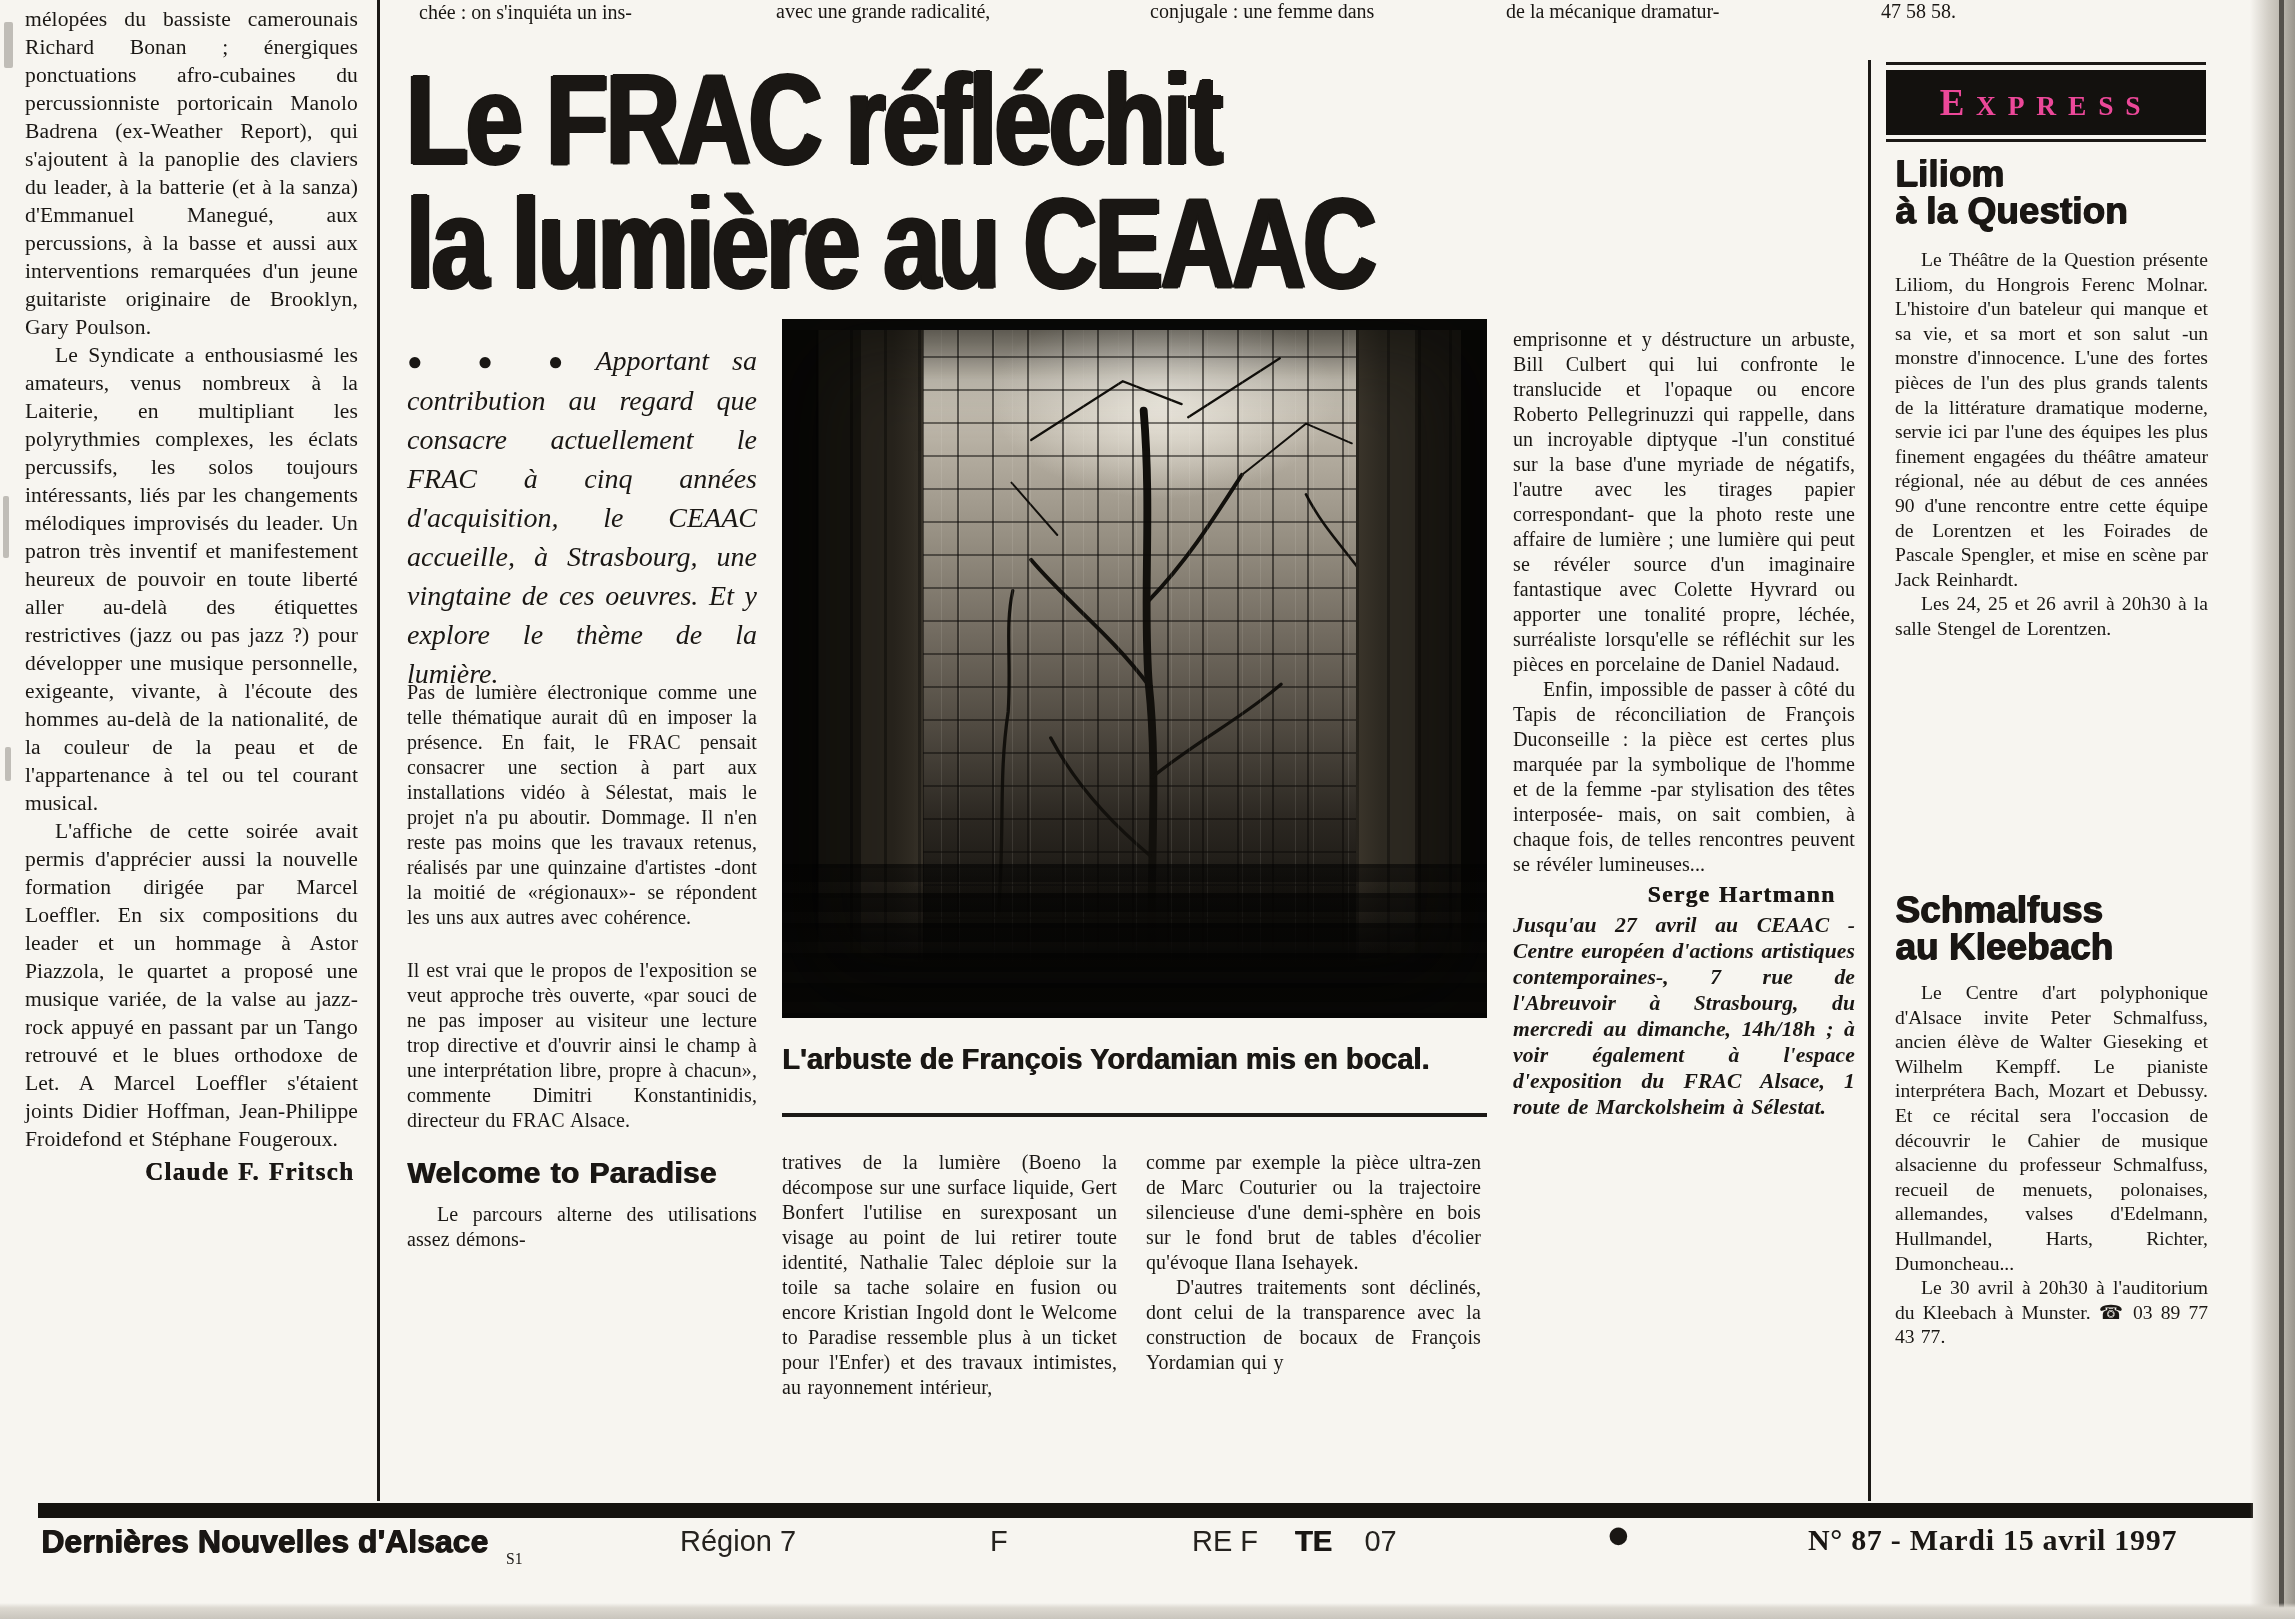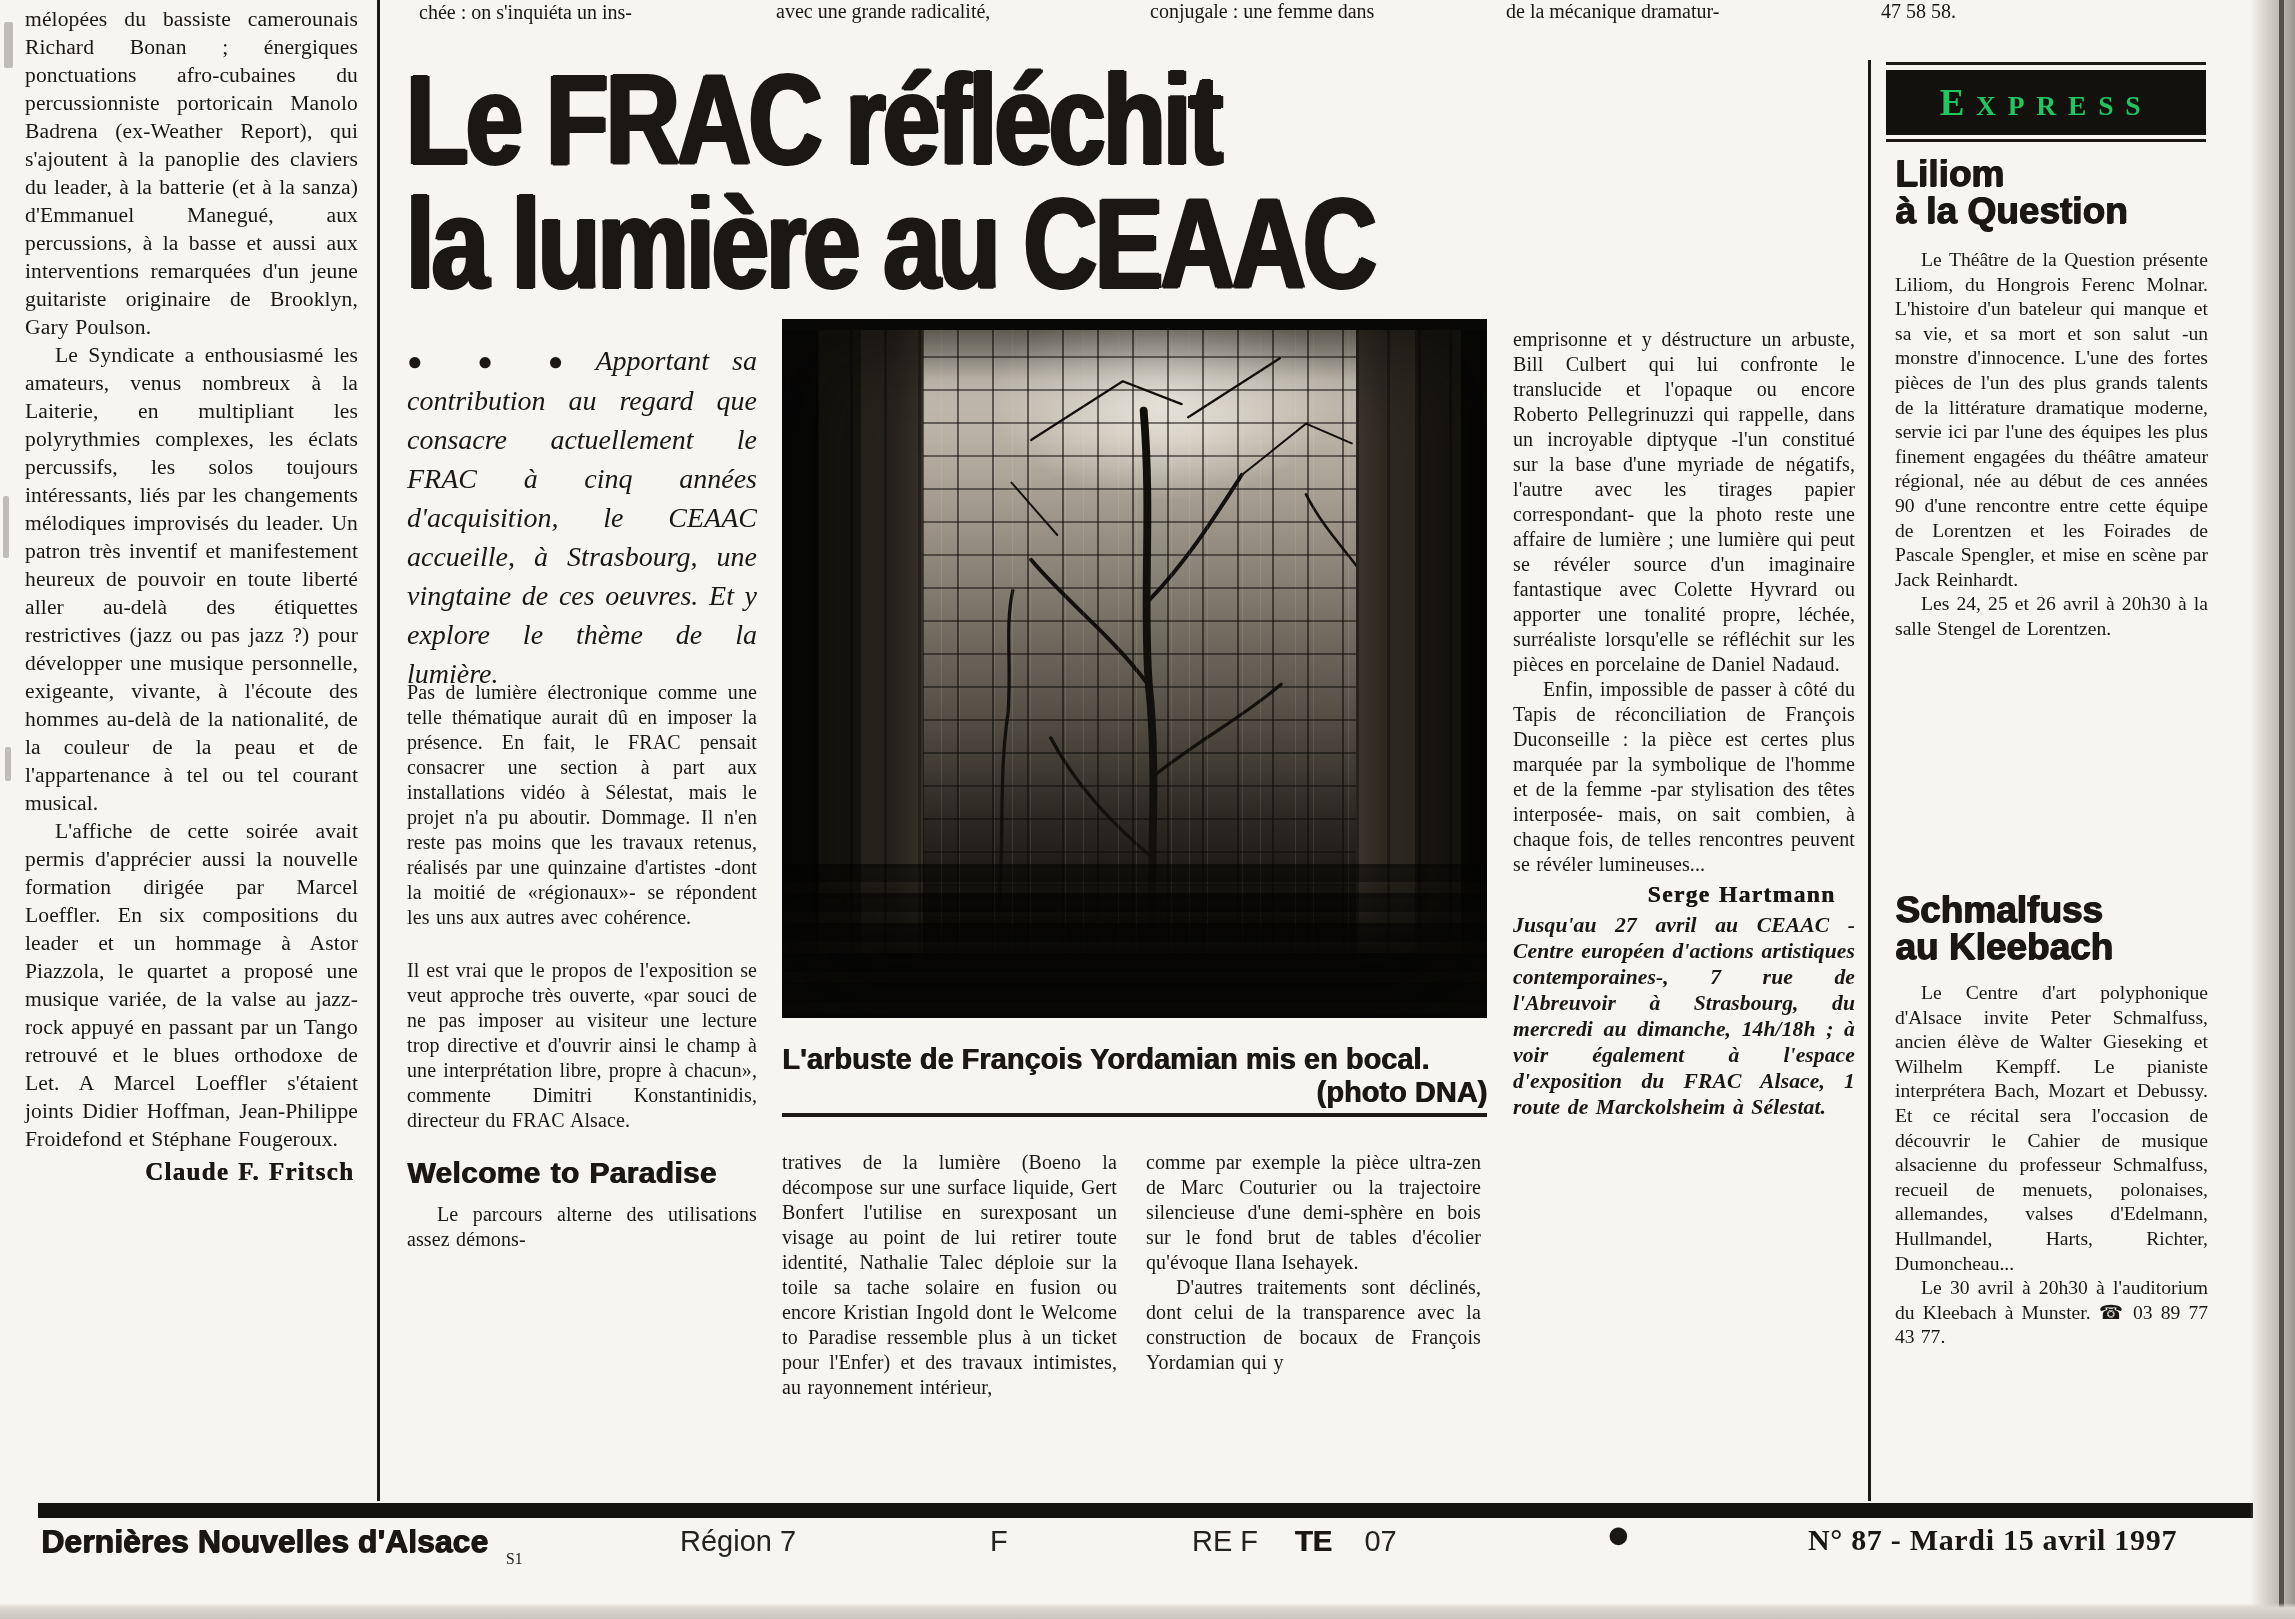--- a/index.html
+++ b/index.html
@@ -14,21 +14,21 @@
   .col1{font-size:21.6px;line-height:28px;}
   .vrule{position:absolute;width:2.6px;background:#1c1916;}
   .hrule{position:absolute;height:3.9px;background:#1c1916;}
   .headline{white-space:nowrap;font-family:"Liberation Sans",sans-serif;font-weight:700;font-size:128px;line-height:124px;letter-spacing:-3.3px;transform:scaleX(0.80);transform-origin:0 0;text-shadow:2.6px 0 currentColor,-2.6px 0 currentColor,0 1.3px currentColor,0 -1.3px currentColor;}
   .lede{font-family:"Liberation Serif",serif;font-style:italic;font-size:28px;line-height:39px;text-align:justify;word-spacing:2.6px;}
   .dots{font-style:normal;letter-spacing:9.2px;font-size:26px;margin-right:9.2px;}
   .subhead{font-family:"Liberation Sans",sans-serif;font-weight:700;font-size:30px;letter-spacing:0.3px;text-shadow:1px 0 currentColor;margin:27.5px 0 17px 0;text-indent:0;}
   .caption{font-family:"Liberation Sans",sans-serif;font-weight:700;font-size:29px;line-height:33px;text-shadow:0.8px 0 currentColor;}
   .signature{font-family:"Liberation Serif",serif;font-weight:700;font-size:23.6px;letter-spacing:1.3px;text-align:right;margin:5.2px 19.6px 0 0;text-shadow:0.5px 0 currentColor;}
   .infonote{font-family:"Liberation Serif",serif;font-style:italic;font-weight:700;font-size:21.6px;line-height:26px;text-align:justify;word-spacing:2px;margin-top:5px;}
-  .xp-title{color:#22c55e;text-transform:uppercase;font-family:"Liberation Serif",serif;font-weight:700;font-size:27.5px;letter-spacing:11.8px;text-align:center;line-height:65px;}
+  .xp-title{color:#ec4899;text-transform:uppercase;font-family:"Liberation Serif",serif;font-weight:700;font-size:27.5px;letter-spacing:11.8px;text-align:center;line-height:65px;}
   .xp-title::first-letter{font-size:37px;}
   .xp-head{font-family:"Liberation Sans",sans-serif;font-weight:700;font-size:37px;line-height:37px;text-shadow:1.2px 0 currentColor,0 0.7px currentColor;}
   .xp-body{font-family:"Liberation Serif",serif;font-size:19.6px;line-height:24.6px;word-spacing:1.3px;}
   .footer-brand{font-family:"Liberation Sans",sans-serif;font-weight:700;font-size:32px;text-shadow:1px 0 currentColor,0 0.7px currentColor;}
   .footer-plain{font-family:"Liberation Sans",sans-serif;font-size:29px;color:#25221e;}
   .footer-issue{font-family:"Liberation Serif",serif;font-weight:700;font-size:30px;letter-spacing:0.7px;}
   .frag{font-family:"Liberation Serif",serif;font-size:20px;white-space:nowrap;}
   
   .photo{position:absolute;left:782px;top:319px;width:705px;height:699px;background:#14120e;overflow:hidden;}
   .ph-window{position:absolute;left:134px;right:121px;top:9.2px;bottom:108px;
@@ -108,21 +108,20 @@
     <div class="ph-grid"></div>
     <div class="ph-left"></div>
     <div class="ph-right"></div>
     <div class="ph-bottom"></div>
     <div class="ph-top"></div>
     <div class="ph-vig"></div>
   </div>
 
   <div class="abs caption" style="left:782px;top:1043px;width:705px;">
     <div>L'arbuste de François Yordamian mis en bocal.</div>
-    <div style="text-align:right;">(photo DNA)</div>
   </div>
   <div class="hrule" style="left:782px;top:1113px;width:705px;"></div>
 
   <div class="abs body-col" style="left:1146px;top:1150px;width:335px;">
     <p class="para noind">comme par exemple la pièce ultra-zen de Marc Couturier ou la trajectoire silencieuse d'une demi-sphère en bois sur le fond brut de tables d'écolier qu'évoque Ilana Isehayek.</p>
     <p class="para">D'autres traitements sont déclinés, dont celui de la transparence avec la construction de bocaux de François Yordamian qui y</p>
   </div>
 
   <div class="abs body-col just" style="left:782px;top:1150px;width:335px;">
     <p class="para noind">tratives de la lumière (Boeno la décompose sur une surface liquide, Gert Bonfert l'utilise en surexposant un visage au point de lui retirer toute identité, Nathalie Talec déploie sur la toile sa tache solaire en fusion ou encore Kristian Ingold dont le Welcome to Paradise ressemble plus à un ticket pour l'Enfer) et des travaux intimistes, au rayonnement intérieur,</p>

